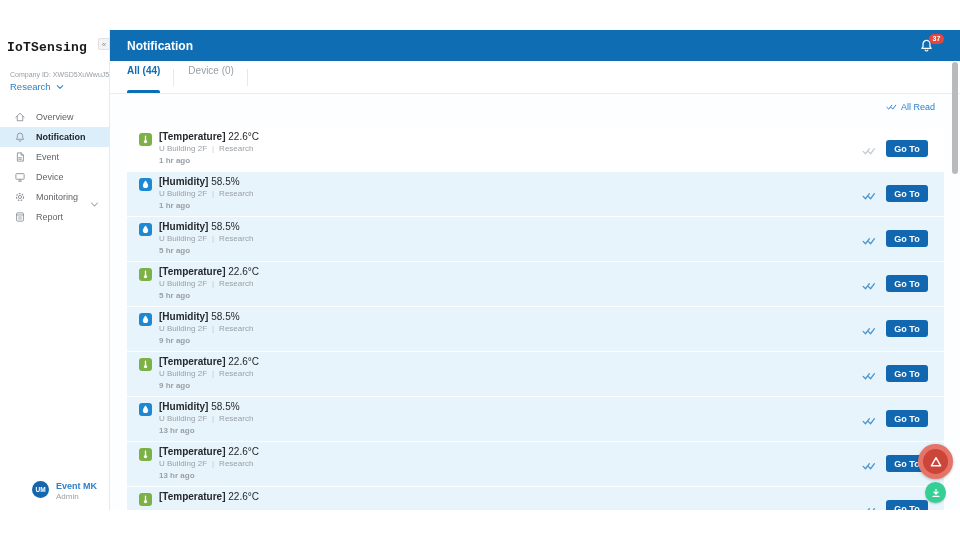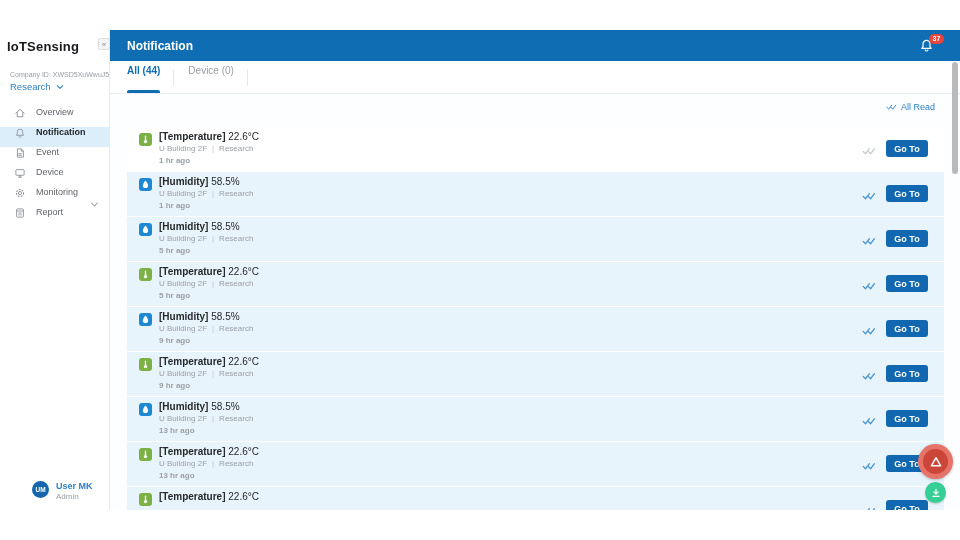--- a/index.html
+++ b/index.html
@@ -2,27 +2,27 @@
 <html><head>
 <meta charset="utf-8">
 <style>
   * { margin:0; padding:0; box-sizing:border-box; }
   html,body { width:960px; height:540px; background:#fff; font-family:"Liberation Sans", sans-serif; overflow:hidden; }
   .app { position:absolute; top:30px; left:0; width:960px; height:480px; background:#fff; overflow:hidden; }
 
   
   .sidebar { position:absolute; left:0; top:0; width:110px; height:480px; background:#fff; border-right:1px solid #e9e9e9; }
   .brand-row { position:absolute; left:7px; top:7px; width:103px; }
-  .brand { font-size:13px; font-weight:bold; color:#17191c; letter-spacing:.2px; }
+  .brand { font-size:13px; font-weight:bold; color:#17191c; letter-spacing:.2px;font-family:Liberation Mono, monospace; }
   .collapse-btn { position:absolute; left:91px; top:1px; width:12px; height:12px; background:#f3f4f6; border:1px solid #e0e0e0; border-radius:2px; font-size:8px; line-height:9px; color:#8a8f98; text-align:center; cursor:pointer; padding:0; }
   .company { position:absolute; left:10px; top:41px; font-size:7px; color:#9aa0a6; white-space:nowrap; }
   .project-select { position:absolute; left:10px; top:51px; font-size:9.5px; color:#2f80c8; display:flex; align-items:center; gap:5px; cursor:pointer; }
   .project-select svg { width:8px; height:6px; color:#2f80c8; }
   .nav { position:absolute; left:0; top:77px; width:110px; }
-  .nav-item { position:relative; height:20px; display:flex; padding-left:14px; gap:10px; cursor:pointer; }
+  .nav-item { position:relative; height:20px; display:flex; align-items:center; padding-left:14px; gap:10px; cursor:pointer; }
   .nav-item.active { background:#ddeefb; }
   .nav-icon { width:12px; height:12px; color:#8b9097; display:flex; }
   .nav-icon svg { width:12px; height:12px; }
   .nav-label { font-size:9px; color:#5f6368; }
   .nav-item.active .nav-label { color:#1d2125; font-weight:bold; }
   .nav-chevron { position:absolute; right:11px; top:7px; width:9px; height:7px; color:#9aa0a6; }
   .nav-chevron svg { width:9px; height:7px; }
   .user-block { position:absolute; left:0; top:448px; width:110px; height:32px; }
   .avatar { position:absolute; left:32px; top:3px; width:17px; height:17px; border-radius:50%; background:#1467ac; color:#fff; font-size:6.5px; font-weight:bold; display:flex; align-items:center; justify-content:center; }
   .user-name { position:absolute; left:56px; top:3px; font-size:9px; font-weight:bold; color:#2f80c8; }
@@ -149,21 +149,21 @@
               <rect x="3.5" y="2.5" width="9" height="11" rx="1" fill="none" stroke="currentColor" stroke-width="1.2"></rect>
               <path d="M3.5 5.3h9M6.2 8h3.6M6.2 10.5h3.6" fill="none" stroke="currentColor" stroke-width="1.1" stroke-linecap="round"></path>
             </svg>
           </span>
           <span class="nav-label">Report</span>
 
         </div>
     </nav>
     <div class="user-block">
       <span class="avatar">UM</span>
-      <span class="user-name">User MK</span>
+      <span class="user-name">Event MK</span>
       <span class="user-role">Admin</span>
     </div>
   </aside>
 
   <main class="main">
     <div class="hdr">
       <span class="hdr-title">Notification</span>
       <div class="bell-wrap">
         <svg viewBox="0 0 16 16">
             <path d="M8 2.6a3.7 3.7 0 0 1 3.7 3.7v2.9l1.2 1.9H3.1l1.2-1.9V6.3A3.7 3.7 0 0 1 8 2.6z" fill="none" stroke="currentColor" stroke-width="1.3" stroke-linejoin="round"></path>

